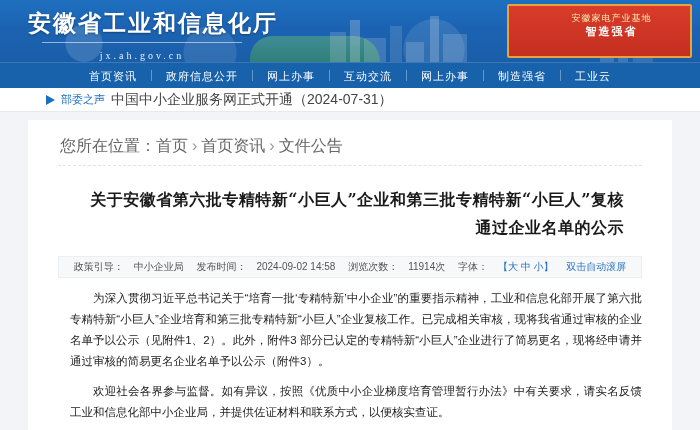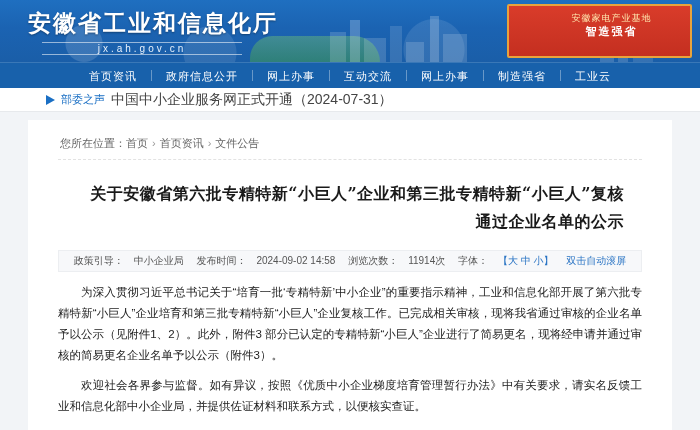--- a/index.html
+++ b/index.html
@@ -57,21 +57,21 @@
     font-size: 23px; font-weight: bold; color:#ffffff; letter-spacing:2px;
     font-family:"DejaVu Serif", serif;
     text-shadow: 0 1px 2px rgba(0,0,0,.35);
     white-space: nowrap;
   }
   .logo-url {
     margin-top: 3px; font-size:10px; color:#e6f0fb; letter-spacing:3px;
     text-align:center;
     border-top:1px solid rgba(255,255,255,.55);
     border-bottom:1px solid rgba(255,255,255,.55);
-    padding:0 0; width:200px; margin-left:14px;
+    padding:7px 0; width:200px; margin-left:14px;font-family:Liberation Serif, serif;
   }
 
   
   .nav {
     height: 26px; background:#1861ab;
     display:flex; align-items:center; justify-content:center;
     border-top:1px solid rgba(255,255,255,.15);
   }
   .nav-item {
     color:#ffffff; font-size:11px; padding:0 14px; line-height:26px;
@@ -90,42 +90,42 @@
   }
   .notice-label { color:#1a6fc4; font-size:11px; }
   .notice-text { color:#444; font-size:14px; }
 
   
   .content {
     margin: 8px 28px 0 28px; background:#fff; min-height:330px;
     padding: 10px 30px 0 30px;
   }
   .crumb {
-    font-size:11px; color:#666; padding:6px 0 8px 2px;
+    font-size:16px; color:#666; padding:6px 0 8px 2px;
     border-bottom:1px dashed #e2e2e2;
   }
   .crumb .sep { margin:0 4px; color:#999; }
 
   .title {
     text-align:right; font-size:16px; font-weight:bold; color:#1a1a1a;
     line-height:28px; margin: 20px 18px 14px 18px; letter-spacing:.5px;
     font-family:"DejaVu Serif", serif;
   }
   .metabar {
     background:#f7f8fa; border:1px solid #eceef1;
     font-size:10px; color:#555; text-align:center; line-height:20px; height:22px;
     margin: 4px 0 10px 0;
   }
   .metabar span { margin:0 5px; }
   .metabar .fs-big { color:#2a74c4; }
   .metabar .read { color:#2a74c4; }
 
   .body-p {
     font-size:11.5px; color:#222; line-height:21px; text-indent:2em;
-    margin: 0 0 9px 0; text-align:justify;
+    margin: 0 0 9px 12px; text-align:justify;
   }
   .body-l {
     font-size:11.5px; color:#222; line-height:21px; margin:0 0 4px 0;
   }
 </style>
 </head>
 <body>
 
 <div class="page">
 

